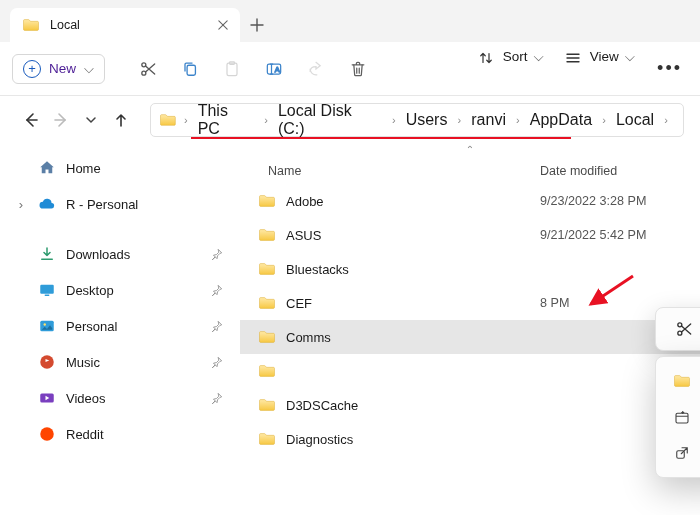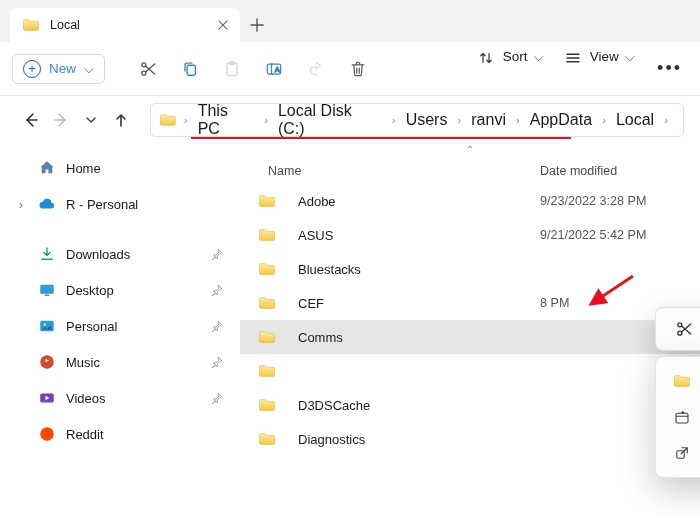--- a/index.html
+++ b/index.html
@@ -10,21 +10,21 @@
   .tab { height: 34px; margin-left: 10px; background: #fff; border-radius: 7px 7px 0 0; display: flex; align-items: center; padding: 0 12px; min-width: 230px; position: relative; }
   .tab .tab-icon { width: 18px; height: 18px; margin-right: 10px; }
   .tab .tab-title { font-size: 12.5px; flex: 1; }
   .tab .close-x { width: 10px; height: 10px; margin-left: 8px; opacity: .75; cursor: pointer; }
   .newtab { width: 34px; height: 34px; display: flex; align-items: center; justify-content: center; color:#555; cursor: pointer; }
 
   
   .toolbar { height: 54px; background: #fff; border-bottom: 1px solid #e7e7e7; display: flex; align-items: center; padding: 0 12px; }
   .btn-new { display: flex; align-items: center; border: 1px solid #d7d7d7; border-radius: 6px; padding: 5px 10px; cursor: pointer; color:#185abd; }
   .btn-new .plus-ring { width: 18px; height: 18px; border: 1.4px solid #185abd; border-radius: 50%; display:flex; align-items:center; justify-content:center; font-size:13px; line-height:1; margin-right:8px; }
-  .btn-new .lbl { color:#3b82f6; font-size: 13.5px; }
+  .btn-new .lbl { color:#4c1d95; font-size: 13.5px; }
   .btn-new .chev { margin-left:8px; color:#666; }
   .tb-spacer { width: 22px; }
   .tb-icon { width: 42px; height: 40px; display: flex; align-items: center; justify-content: center; opacity: .85; cursor:pointer; }
   .tb-icon.disabled { opacity:.35; cursor: default; }
   .tb-right { margin-left: auto; display:flex; align-items: center; }
   .tb-text { display:flex; align-items:flex-start; padding: 0 10px; height: 40px; cursor:pointer; font-size:13.5px; }
   .tb-text .chev { margin-left:6px; color:#666; }
   .tb-text svg { margin-right:8px; }
   .more { font-size:18px; letter-spacing:2px; padding:0 6px; cursor:pointer; margin-left:6px; color:#333; }
 
@@ -44,21 +44,21 @@
   .side-item .tw { position:absolute; left:14px; width:14px; height:14px; display:flex; align-items:center; justify-content:center; color:#777; }
   .side-item .ic { width:18px; height:18px; margin-right:10px; display:flex; align-items:center; justify-content:center; }
   .side-item .pin { margin-left:auto; color:#888; }
   .side-gap { height: 14px; }
   .content { flex:1; position:relative; }
   .collapse-caret { text-align:center; color:#888; font-size:10px; height:14px; }
   .cols { display:flex; height:26px; align-items:center; padding: 0 0 0 28px; color:#4a4a4a; font-size:12.5px; border-bottom:0; }
   .col-name { flex:1; }
   .col-date { width:160px; }
   .rows { }
-  .row { display:flex; align-items:center; height:34px; padding-left:8px; font-size:13px;gap:12px; }
+  .row { display:flex; align-items:center; height:34px; padding-left:8px; font-size:13px; }
   .row.sel { background:#e6e6e6; }
   .row .fic { width:18px; height:18px; margin: 0 10px; }
   .row .name { flex:1; white-space:nowrap; overflow:hidden; text-overflow:ellipsis; }
   .row .date { width:160px; color:#555; font-size:12.6px; }
 
   
   .anno-arrow { position:absolute; left:345px; top:130px; pointer-events:none; }
 
   
   .ctx-actions { position:absolute; left:415px; top:163px; width:260px; height:44px; background:#fcfcfc; border:1px solid #e2e2e2; border-radius:8px; box-shadow:0 8px 26px rgba(0,0,0,.18); display:flex; align-items:center; padding:0 8px; z-index:6; }

